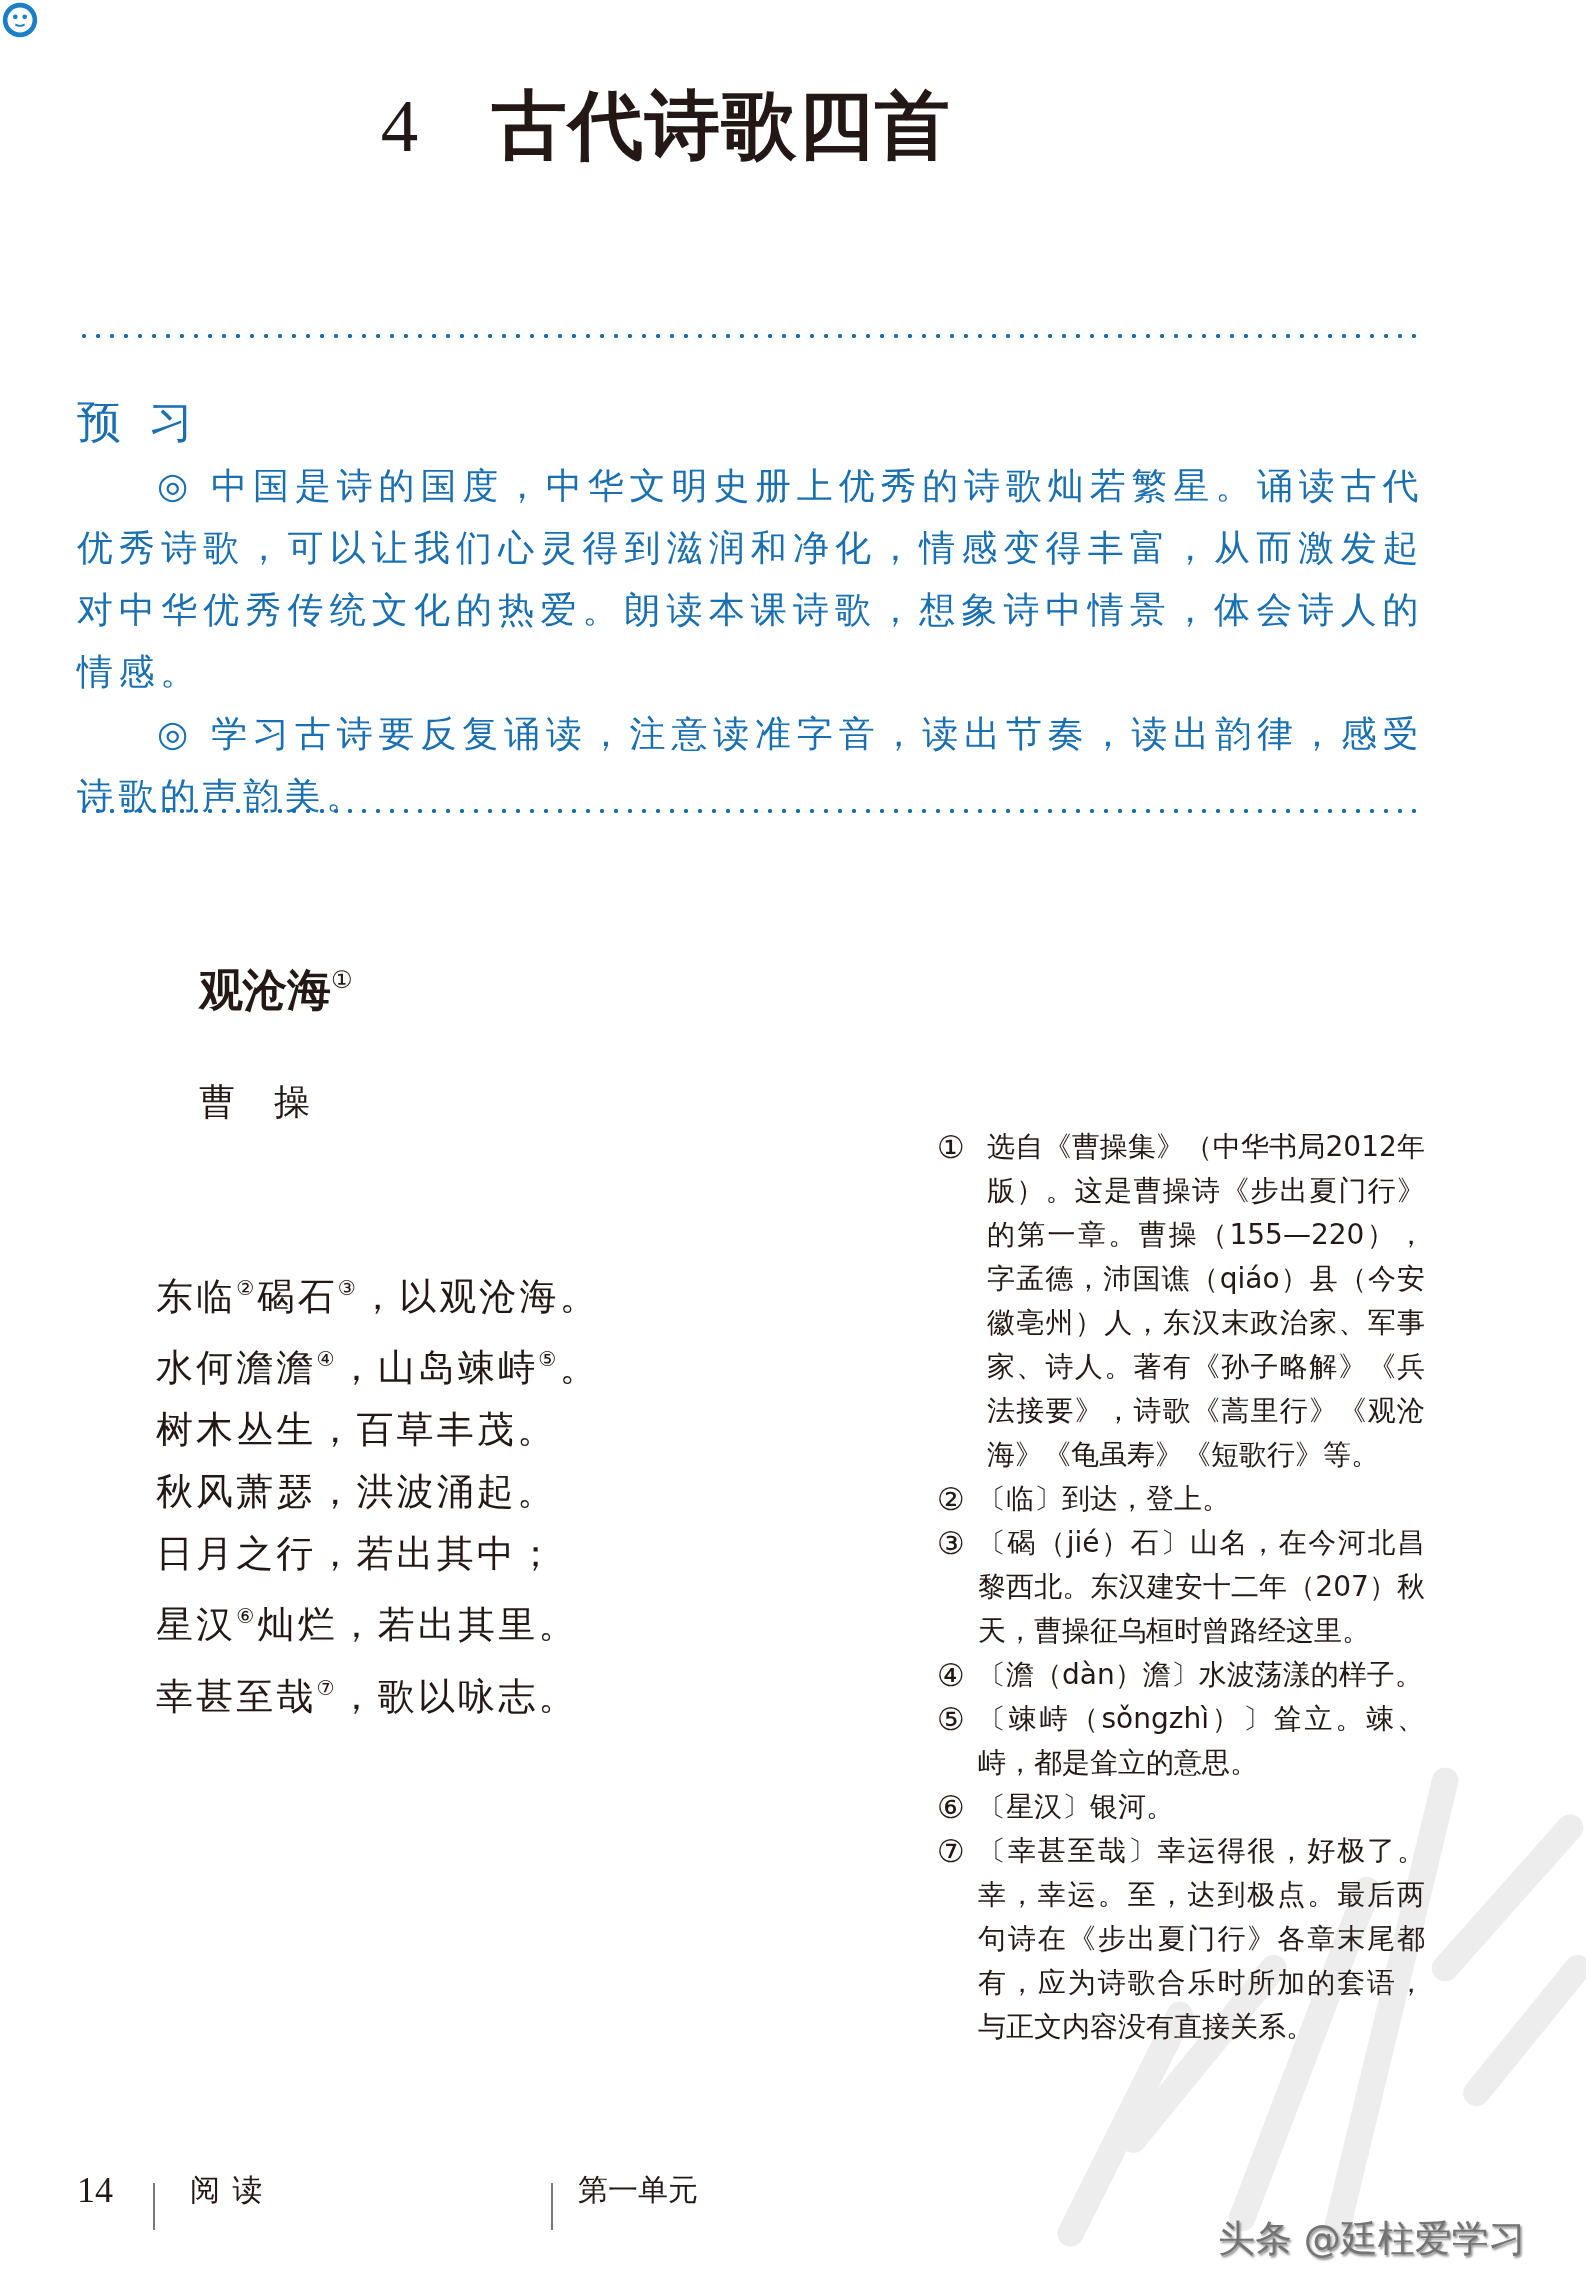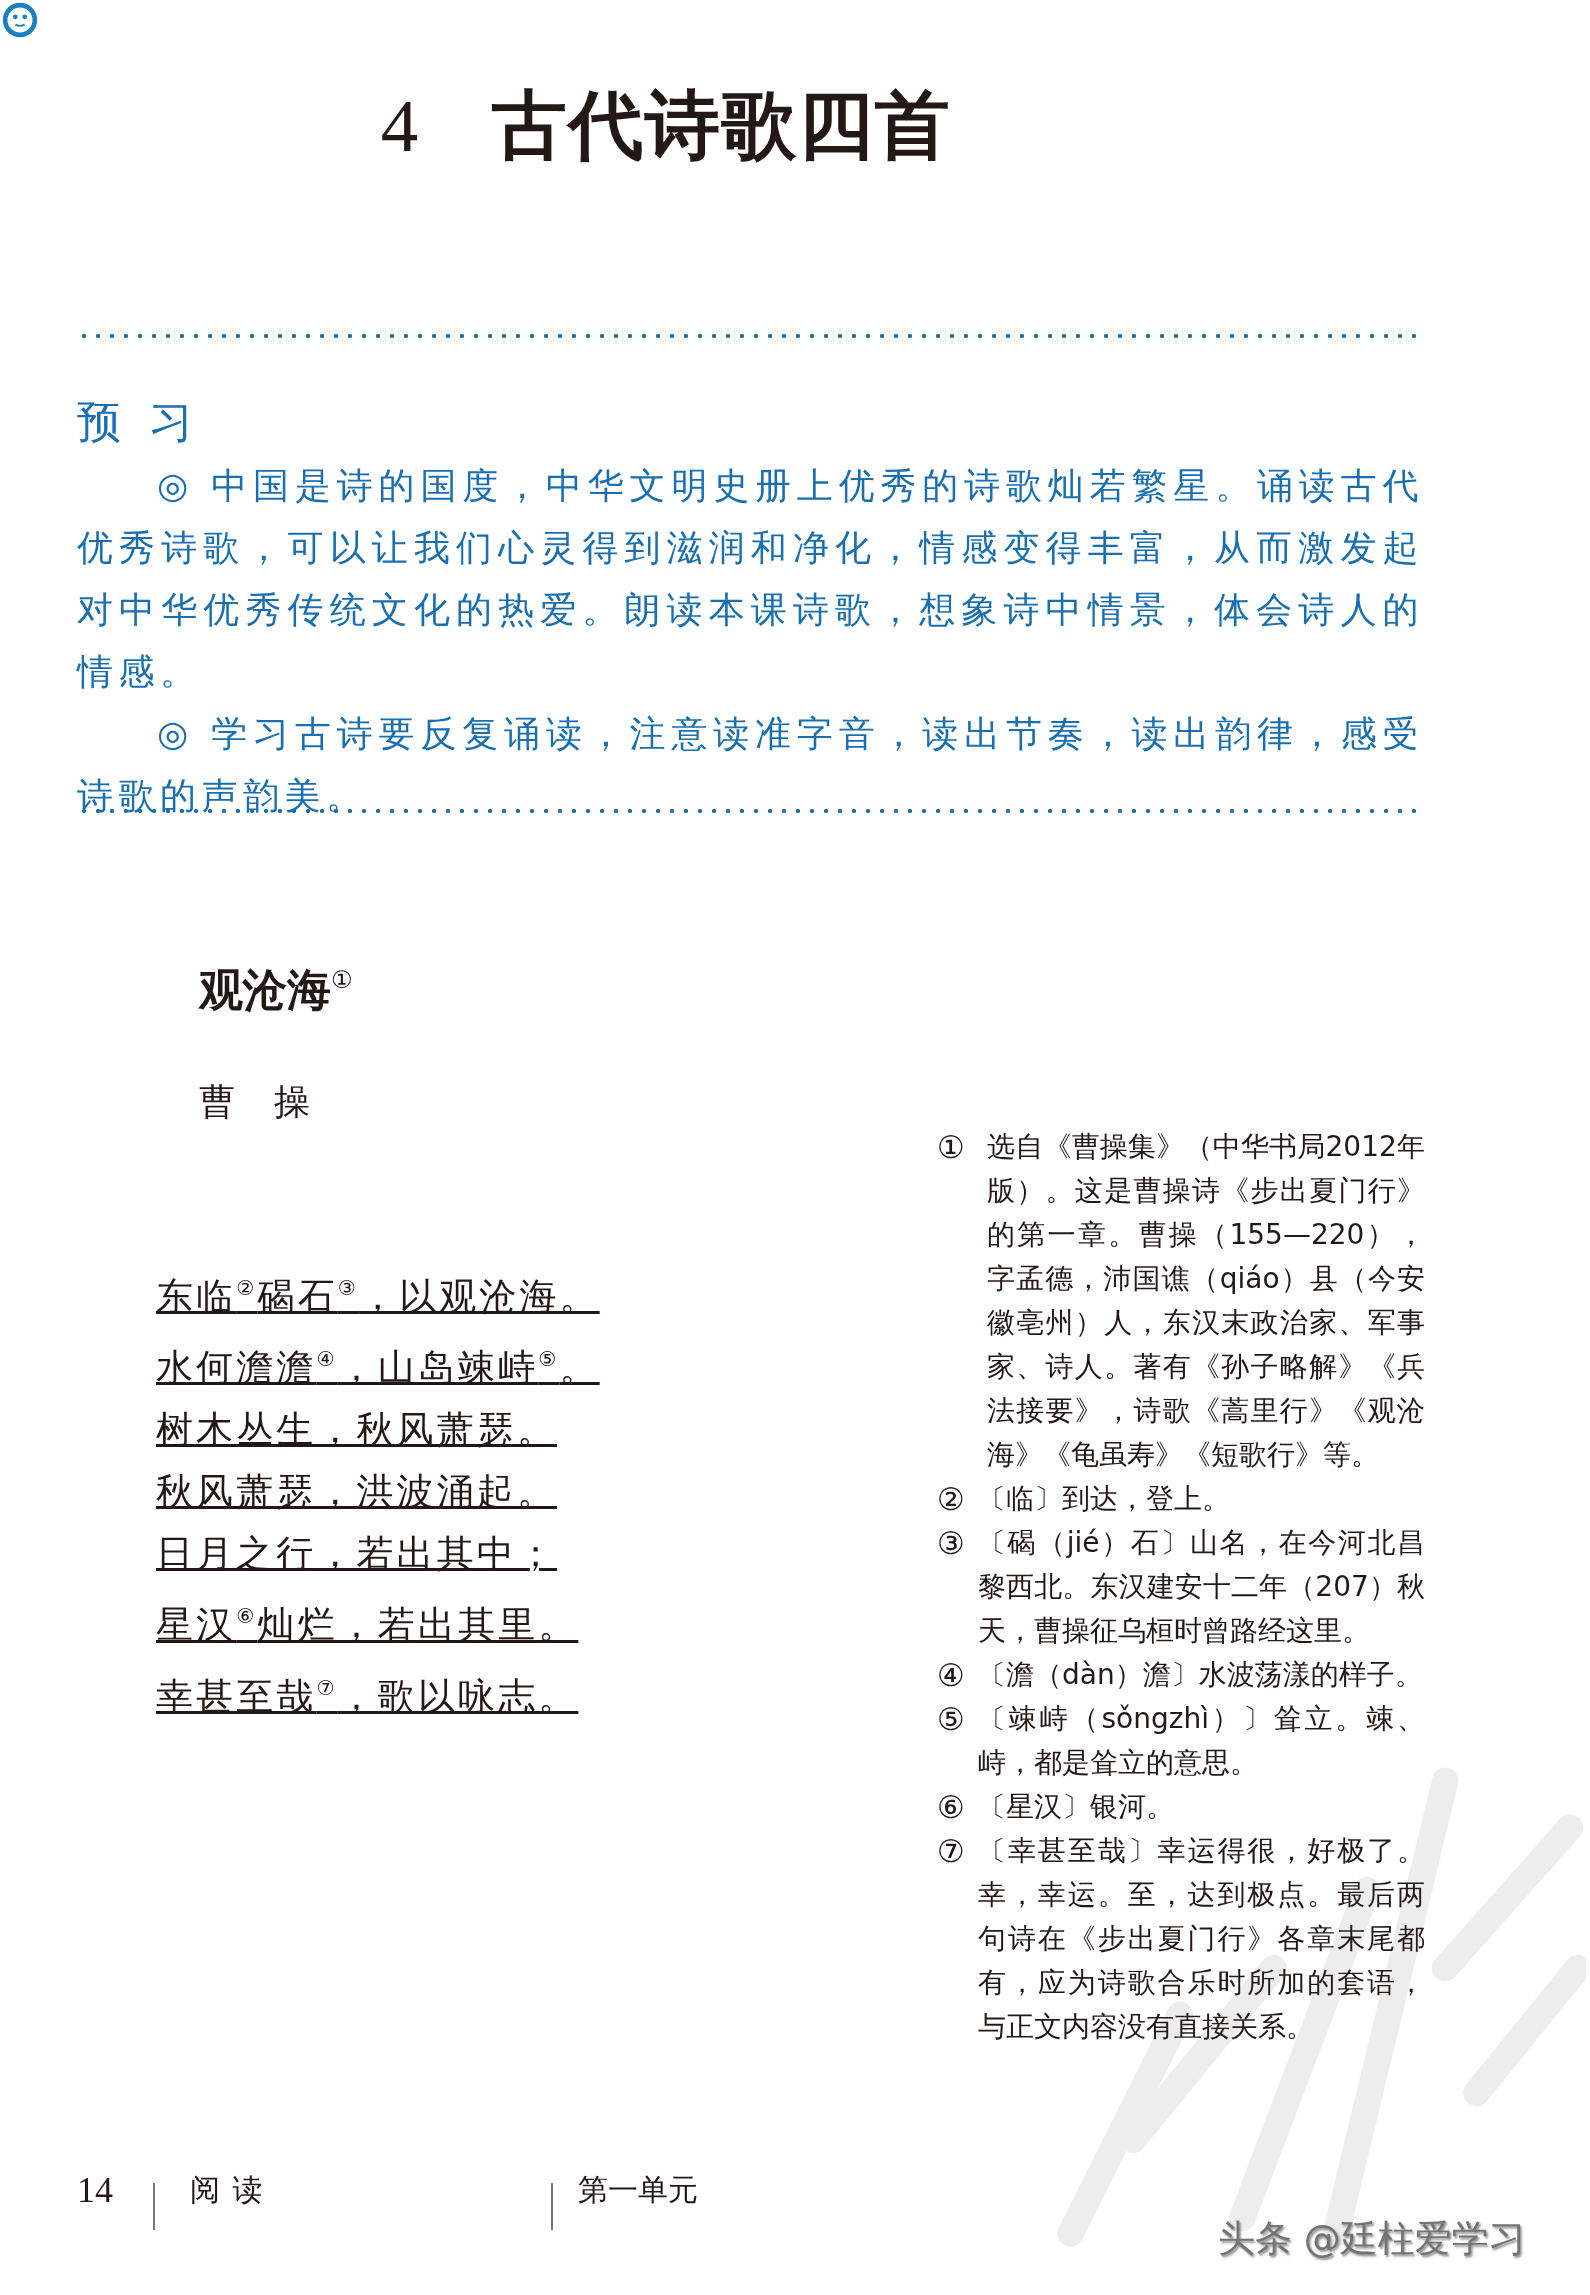--- a/index.html
+++ b/index.html
@@ -17,21 +17,21 @@
   .preview-body { left: 77px; top: 455px; width: 1347px; font-size: 36px; color: #1a6fb0;
                   line-height: 62px; letter-spacing: 5.5px; text-align: justify; }
   .preview-body p { margin: 0; text-indent: 80px; }
   .preview-body .bullet { margin-right: 17px; }
   .poem-title { left: 199px; top: 949px; font-size: 44px; font-weight: bold;
                 font-family: "DejaVu Sans", sans-serif; line-height: 62px; }
   .sup { font-size: 0.55em; vertical-align: 0.7em; font-weight: normal; }
   .author { left: 199px; top: 1078px; font-size: 36px; letter-spacing: 39px; line-height: 47px;
             font-family: "DejaVu Sans", sans-serif; }
   .poem { left: 156px; top: 1257px; font-size: 37px; line-height: 62px; letter-spacing: 3.1px;
-          font-family: "DejaVu Sans", sans-serif; text-decoration: underline; }
+          font-family: "DejaVu Sans", sans-serif; }
   .poem div { white-space: nowrap; }
   .notes { left: 937px; top: 1125px; width: 488px; font-size: 28px; line-height: 44px;
            font-family: "DejaVu Sans", sans-serif; color: #231815; }
   .note { display: flex; }
   .note .mark { width: 50px; flex: 0 0 50px; font-size: 31px; }
   .note .txt { flex: 1; text-align: justify; }
   .note.tight .mark { width: 41px; flex-basis: 41px; }
   .footer-num { left: 77px; top: 2169px; font-size: 36px; font-family: "Liberation Serif", serif; }
   .vline { width: 1.6px; background: #777; top: 2183px; height: 47px; }
   .footer-sec { left: 190px; top: 2170px; font-size: 30px; letter-spacing: 12.5px; }
@@ -65,21 +65,21 @@
 <div class="abs dots" style="top:808px"></div>
 
 <div class="abs poem-title">
   <span>观沧海</span><span class="sup">①</span>
 </div>
 <div class="abs author">曹操</div>
 
 <div class="abs poem">
   <div><span>东临</span><span class="sup">②</span><span>碣石</span><span class="sup">③</span><span>，以观沧海。</span></div>
   <div><span>水何澹澹</span><span class="sup">④</span><span>，山岛竦峙</span><span class="sup">⑤</span><span>。</span></div>
-  <div><span>树木丛生，秋风萧瑟。</span></div>
+  <div><span>树木丛生，百草丰茂。</span></div>
   <div><span>秋风萧瑟，洪波涌起。</span></div>
   <div><span>日月之行，若出其中；</span></div>
   <div><span>星汉</span><span class="sup">⑥</span><span>灿烂，若出其里。</span></div>
   <div><span>幸甚至哉</span><span class="sup">⑦</span><span>，歌以咏志。</span></div>
 </div>
 
 <div class="abs notes">
   <div class="note">
       <span class="mark">①</span>
       <span class="txt">选自《曹操集》（中华书局2012年版）。这是曹操诗《步出夏门行》的第一章。曹操（155—220），字孟德，沛国谯（qiáo）县（今安徽亳州）人，东汉末政治家、军事家、诗人。著有《孙子略解》《兵法接要》，诗歌《蒿里行》《观沧海》《龟虽寿》《短歌行》等。</span>

